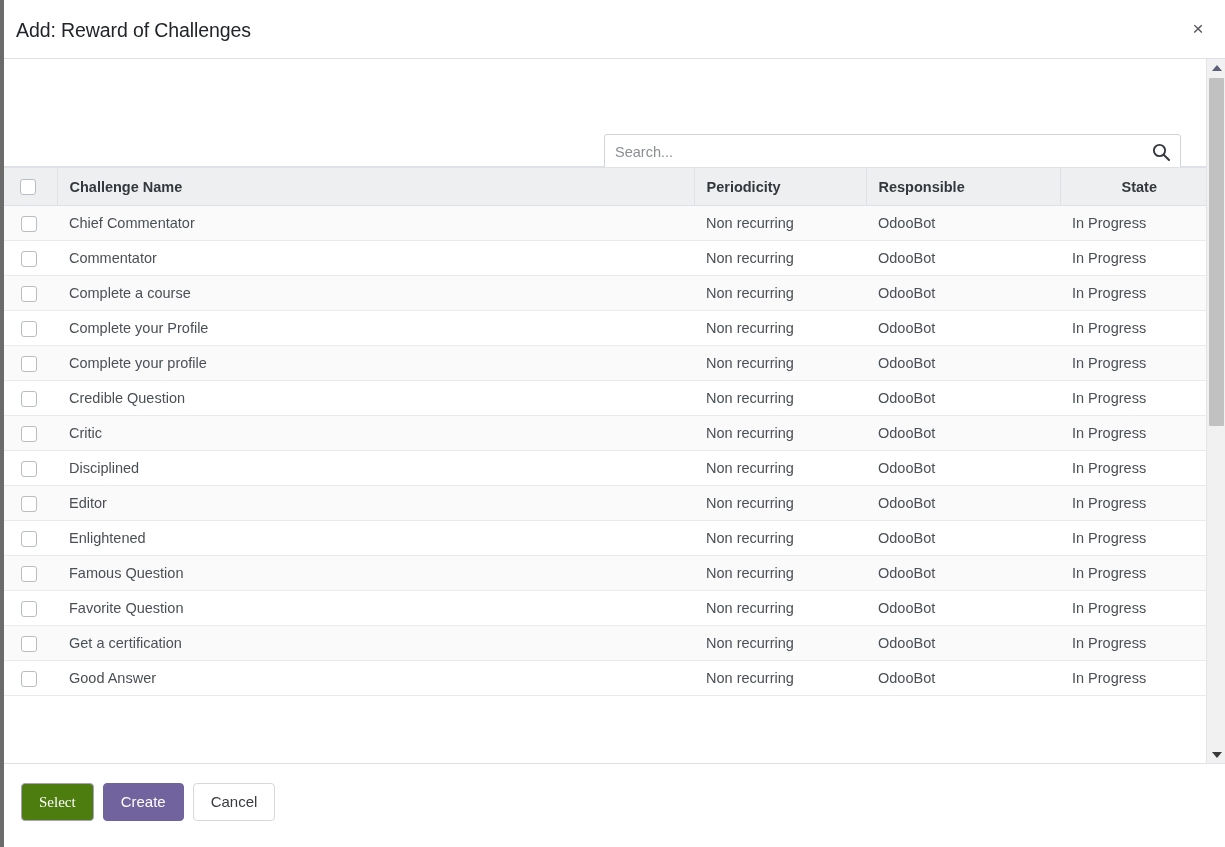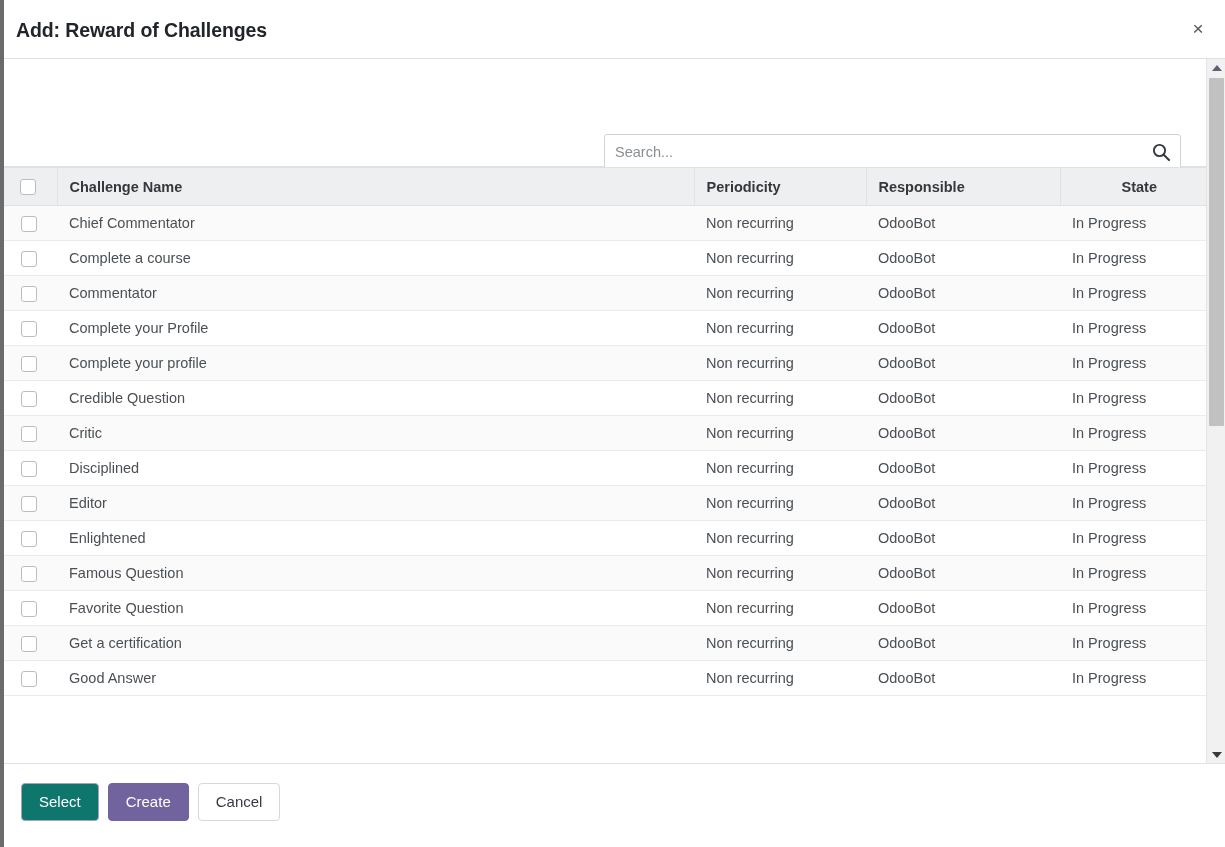--- a/index.html
+++ b/index.html
@@ -35,21 +35,21 @@
     height: 59px;
     flex: 0 0 59px;
     border-bottom: 1px solid #dee2e6;
     background: #ffffff;
   }
   #dialog-title {
     position: absolute;
     left: 16px;
     top: 19px;
     font-size: 19.5px;
-    font-weight: bold;
+    font-weight: normal;
     color: #212529;
     letter-spacing: -0.1px;
     white-space: nowrap;
   }
   #dialog-close {
     position: absolute;
     right: 14px;
     top: 16px;
     width: 26px; height: 26px;
     line-height: 26px;
@@ -280,21 +280,21 @@
   .btn {
     height: 38px;
     padding: 0 17px;
     border-radius: 4px;
     font-size: 15px;
     cursor: pointer;
     font-family: "Liberation Sans", sans-serif;
     border: 1px solid transparent;
     line-height: 36px;
   }
-  .btn-select { background: #0f766e; color: #ffffff; border-color: #a99ec4; }
+  .btn-select { background: #4d7c0f; color: #ffffff; border-color: #a99ec4; font-family: Liberation Serif, serif; }
   .btn-create { background: #71639e; color: #ffffff; border-color: #71639e; }
   .btn-cancel { background: #ffffff; color: #383a41; border-color: #d6d8db; }
 </style>
 </head>
 <body>
 
 <div id="dialog">
 
   <div id="backdrop-edge"></div>
 
@@ -362,28 +362,28 @@
         <tbody id="records-body">
             <tr>
               <td class="td-check"><input type="checkbox" class="cb" style=""></td>
               <td>Chief Commentator</td>
               <td>Non recurring</td>
               <td>OdooBot</td>
               <td>In Progress</td>
             </tr>
             <tr>
               <td class="td-check"><input type="checkbox" class="cb" style=""></td>
+              <td>Commentator</td>
+              <td>Non recurring</td>
+              <td>OdooBot</td>
+              <td>In Progress</td>
+            </tr>
+            <tr>
+              <td class="td-check"><input type="checkbox" class="cb" style=""></td>
               <td>Complete a course</td>
-              <td>Non recurring</td>
-              <td>OdooBot</td>
-              <td>In Progress</td>
-            </tr>
-            <tr>
-              <td class="td-check"><input type="checkbox" class="cb" style=""></td>
-              <td>Commentator</td>
               <td>Non recurring</td>
               <td>OdooBot</td>
               <td>In Progress</td>
             </tr>
             <tr>
               <td class="td-check"><input type="checkbox" class="cb" style=""></td>
               <td>Complete your Profile</td>
               <td>Non recurring</td>
               <td>OdooBot</td>
               <td>In Progress</td>

